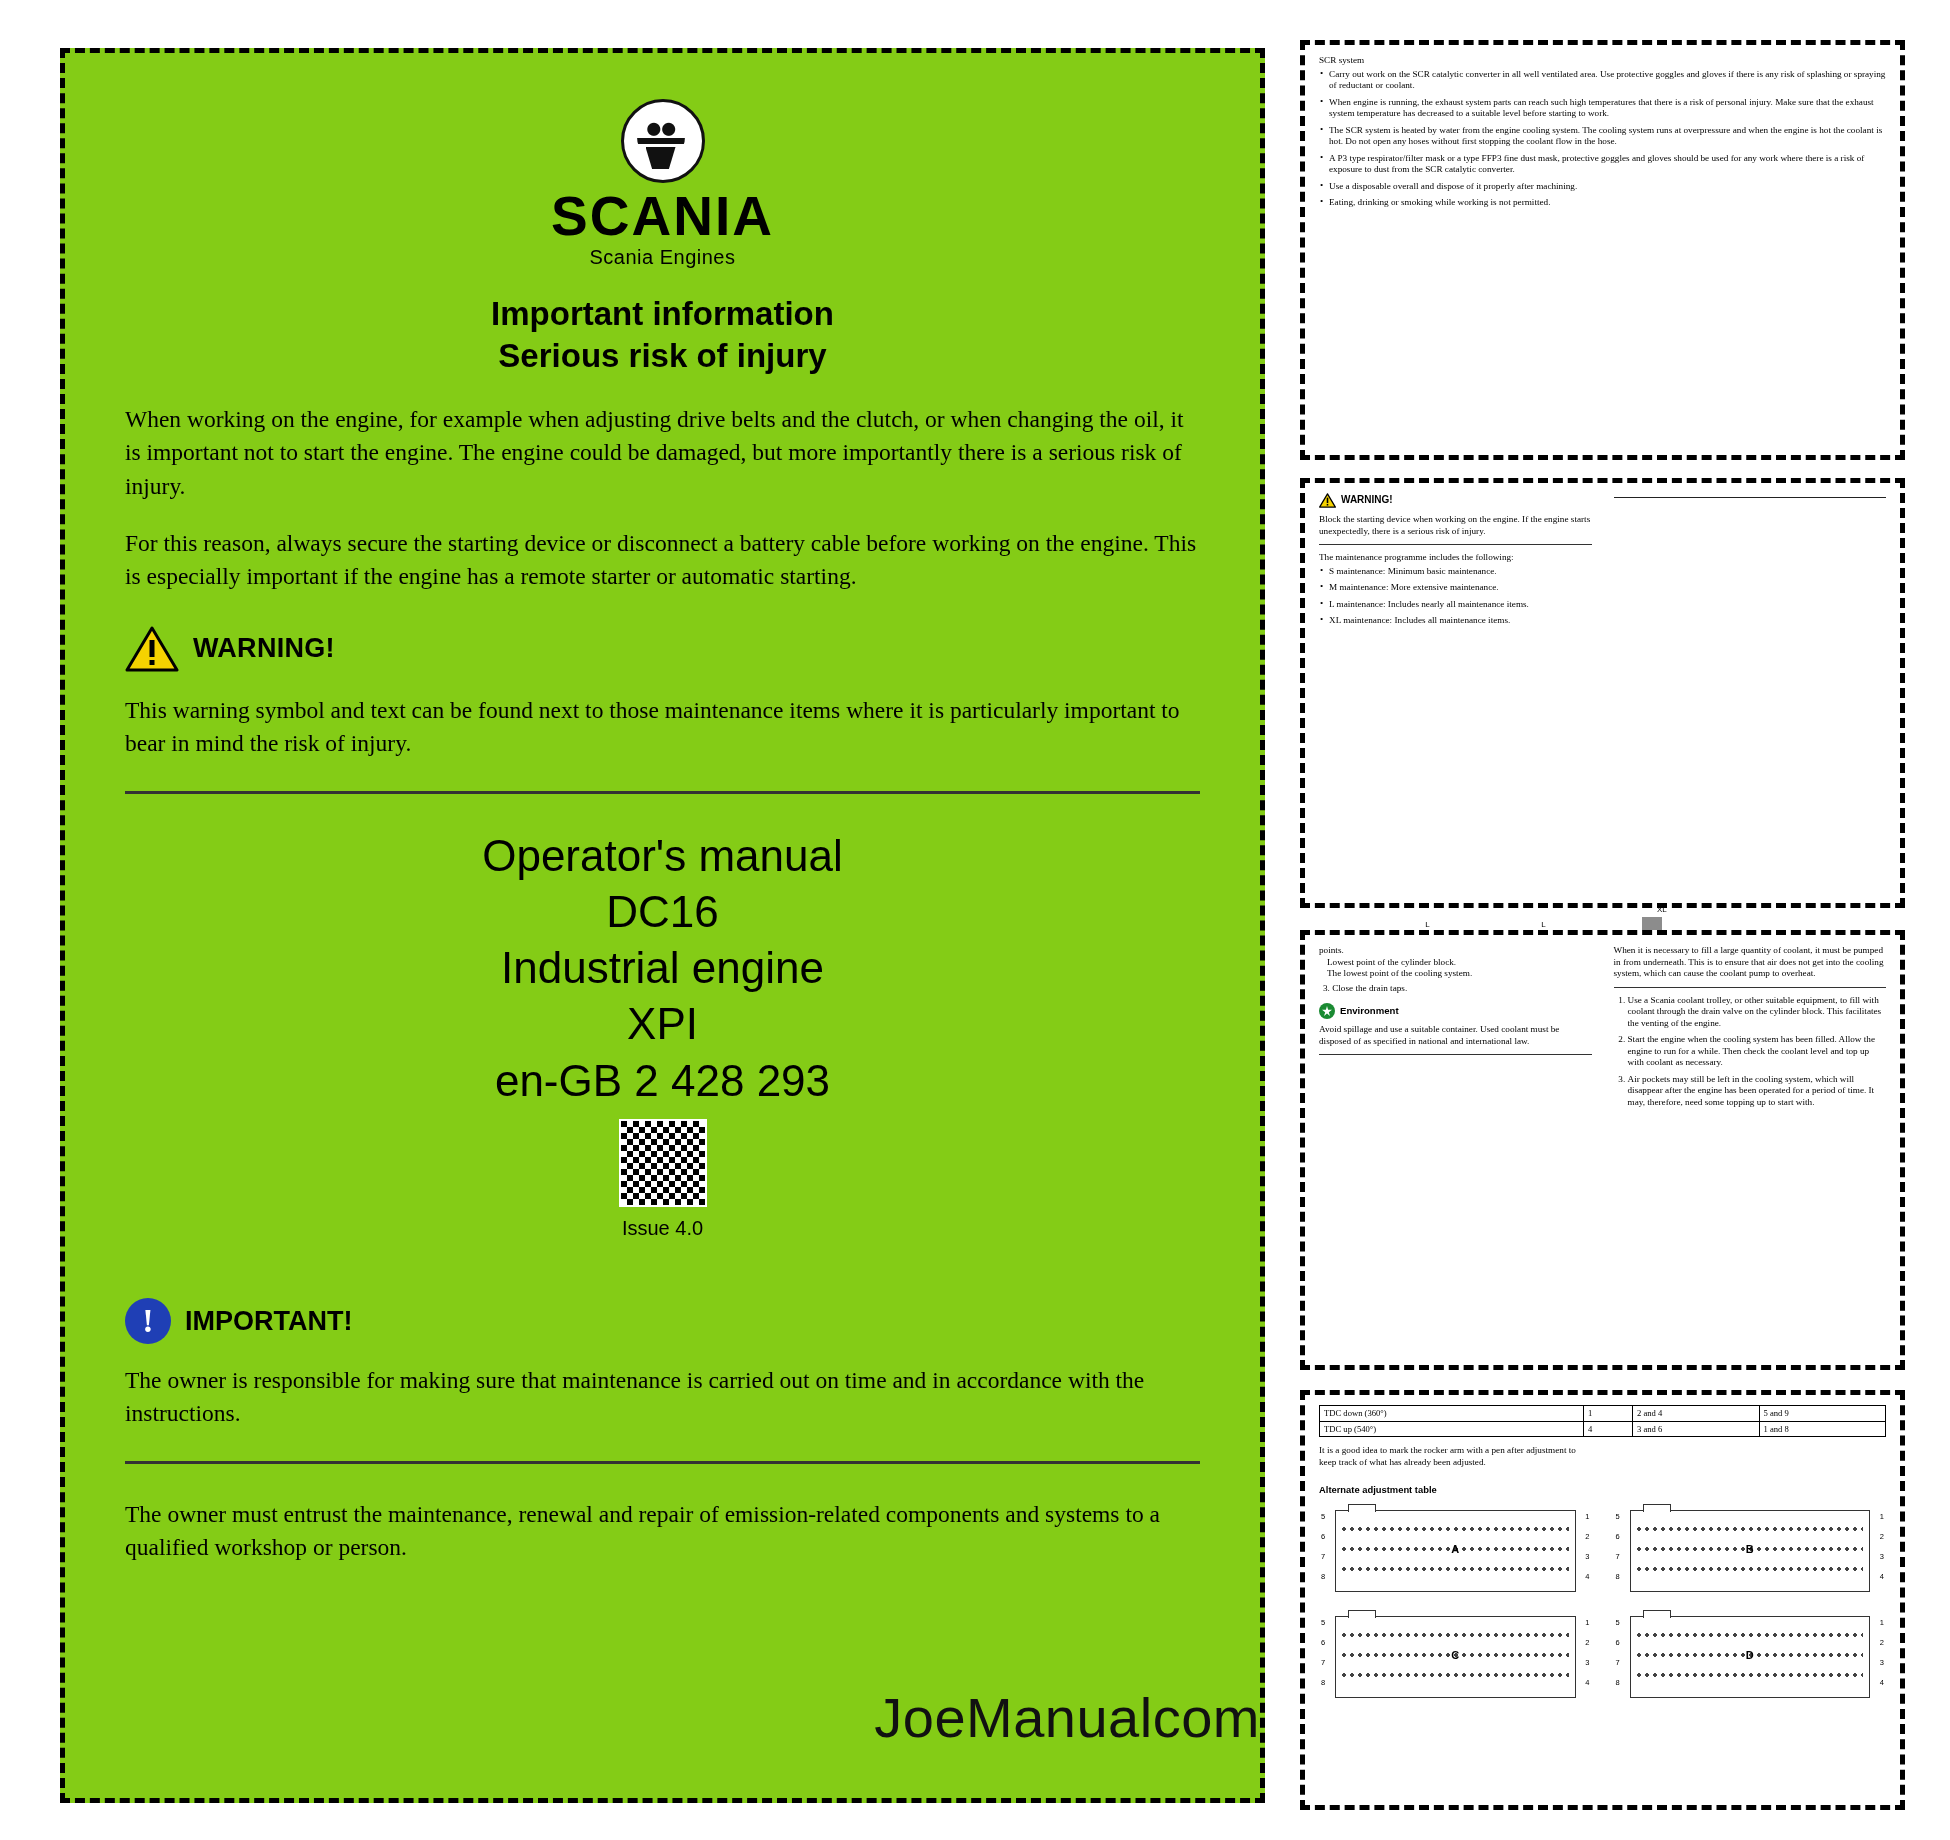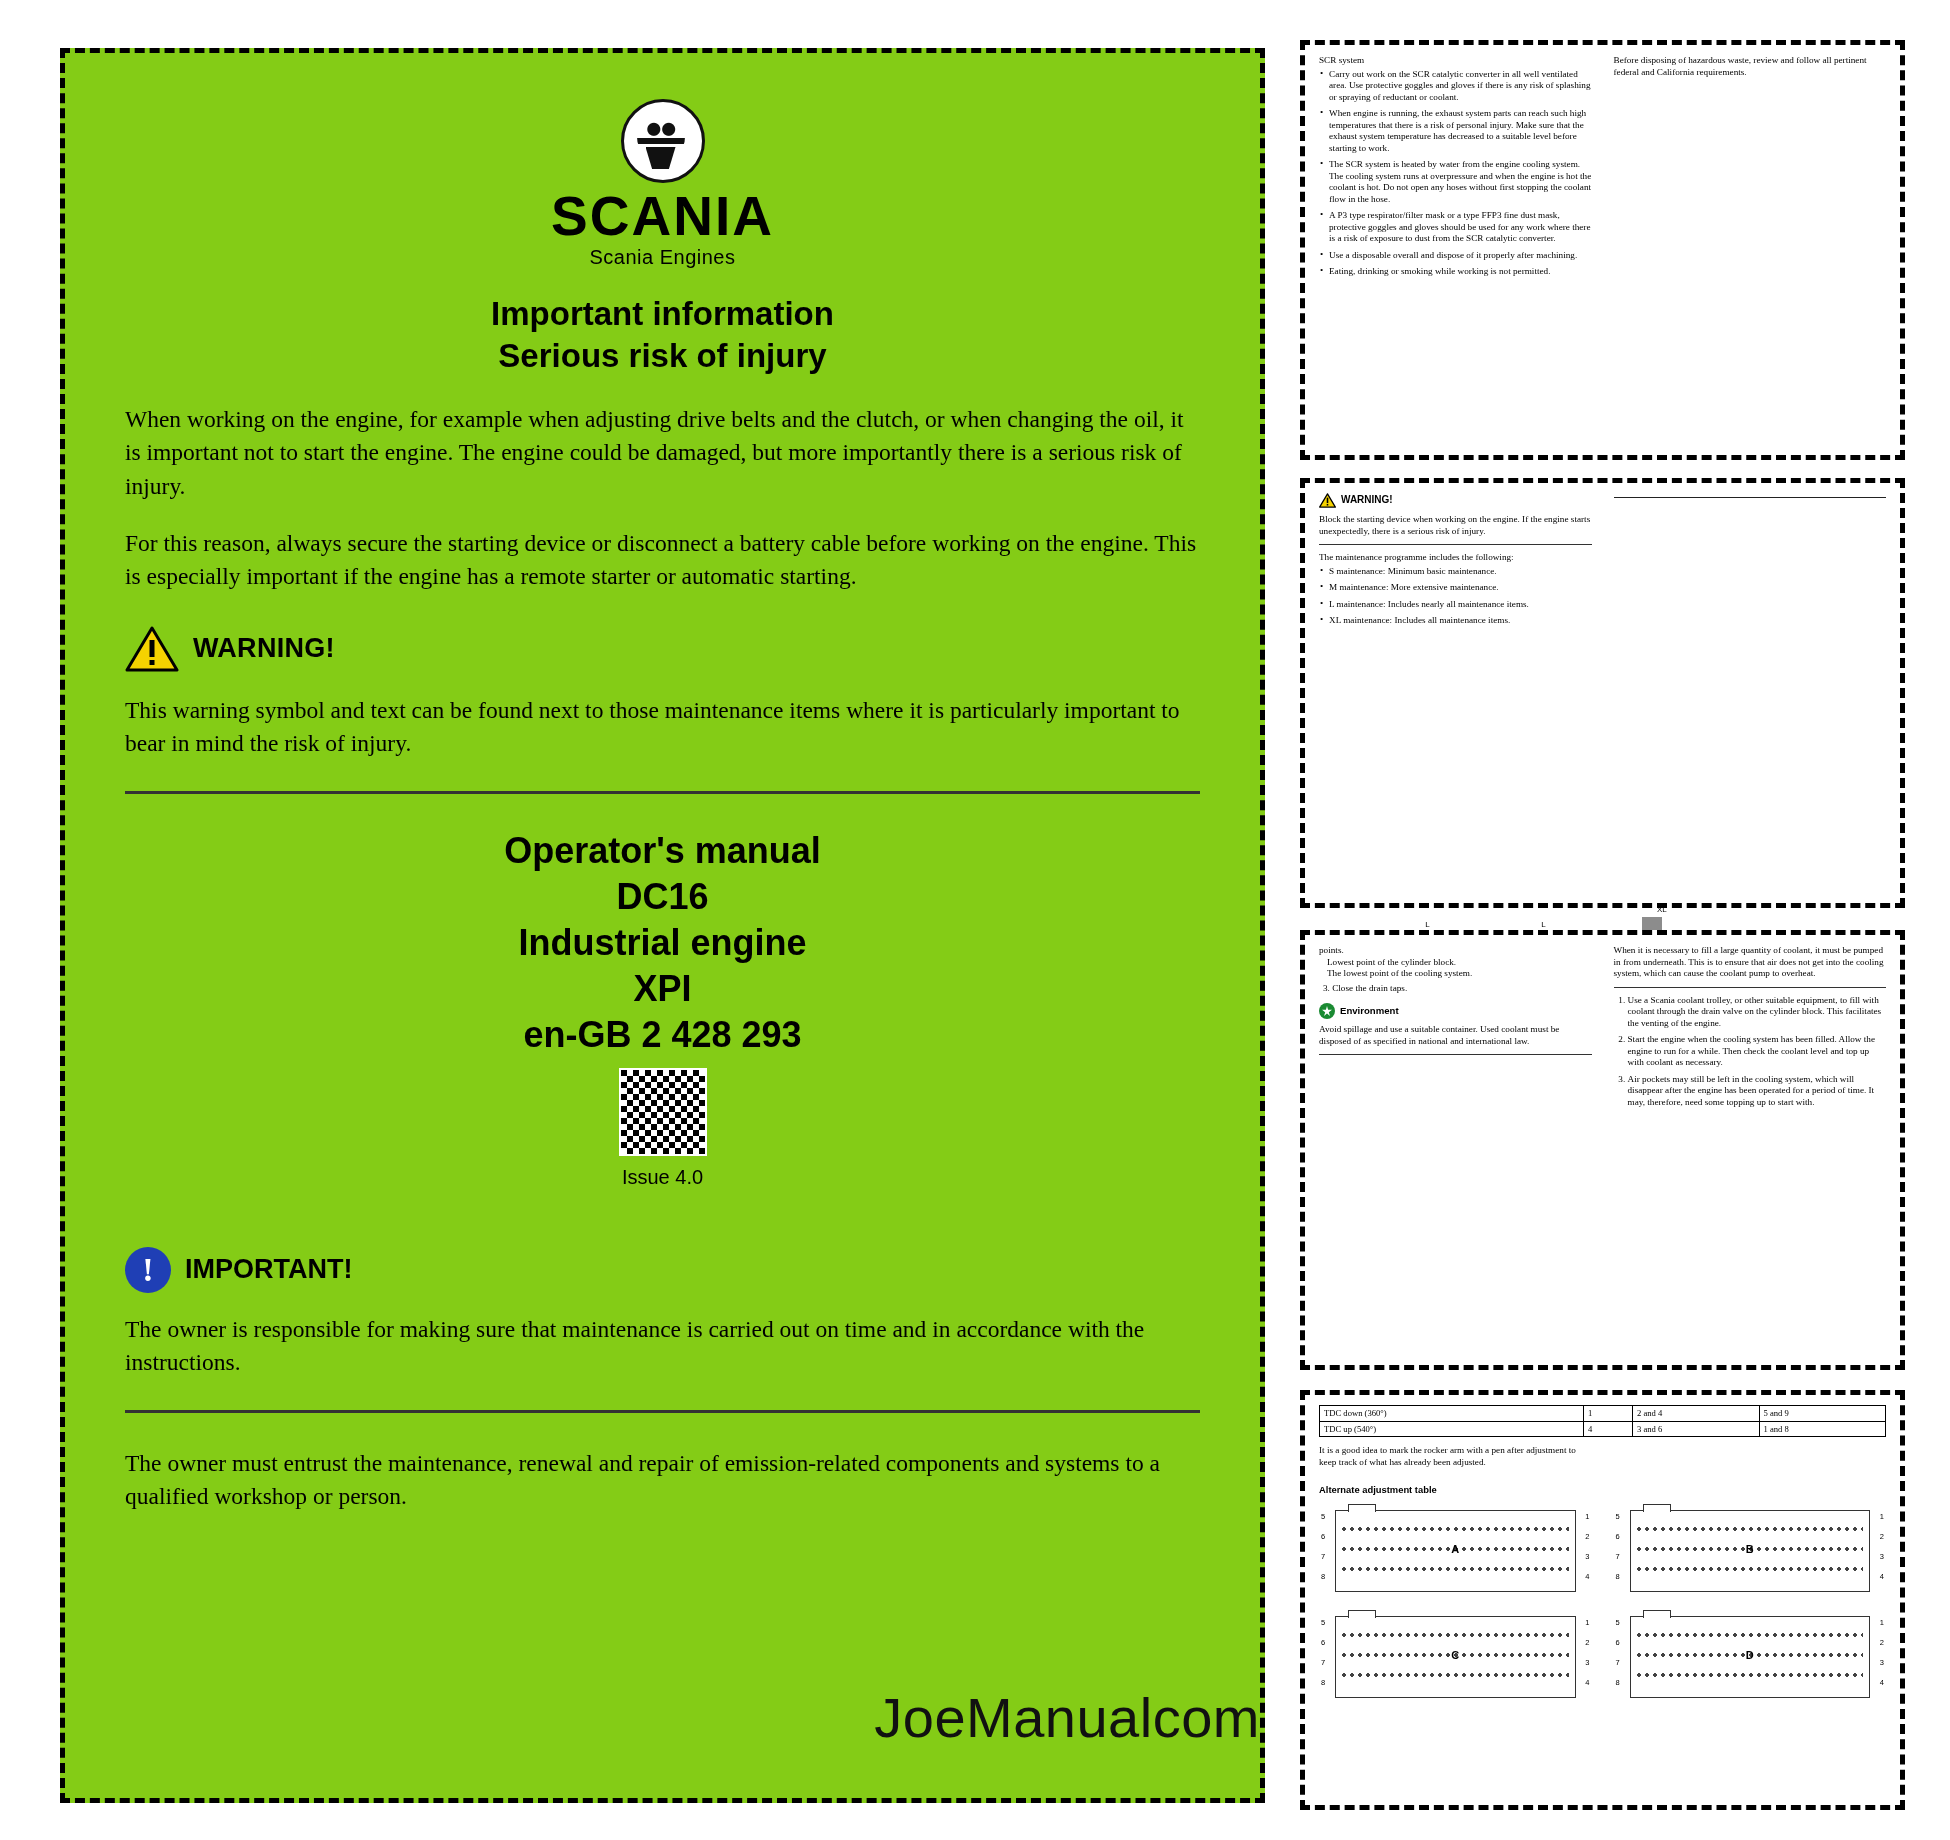--- a/index.html
+++ b/index.html
@@ -133,22 +133,22 @@
   .rule {
     border: 0;
     border-top: 3px solid #333;
     margin: 30px 0 34px 0;
   }
 
   .manual-block {
     text-align: center;
   }
   .manual-block .ln {
-    font-size: 36px;
-    font-weight: bold;
+    font-size: 44px;
+    font-weight: normal;
     line-height: 1.28;
   }
   .qr {
     width: 84px;
     height: 84px;
     margin: 10px auto 4px auto;
     background-color: #fff;
     background-image:
       repeating-linear-gradient(90deg, #000 0 6px, #fff 6px 12px),
       repeating-linear-gradient(0deg, #000 0 6px, #fff 6px 12px);
@@ -434,23 +434,20 @@
         <div class="col">
           <div>SCR system</div>
           <ul class="bul">
             <li>Carry out work on the SCR catalytic converter in all well ventilated area. Use protective goggles and gloves if there is any risk of splashing or spraying of reductant or coolant.</li>
             <li>When engine is running, the exhaust system parts can reach such high temperatures that there is a risk of personal injury. Make sure that the exhaust system temperature has decreased to a suitable level before starting to work.</li>
             <li>The SCR system is heated by water from the engine cooling system. The cooling system runs at overpressure and when the engine is hot the coolant is hot. Do not open any hoses without first stopping the coolant flow in the hose.</li>
             <li>A P3 type respirator/filter mask or a type FFP3 fine dust mask, protective goggles and gloves should be used for any work where there is a risk of exposure to dust from the SCR catalytic converter.</li>
             <li>Use a disposable overall and dispose of it properly after machining.</li>
             <li>Eating, drinking or smoking while working is not permitted.</li>
           </ul>
-        </div>
-        <div class="col">
-          <div>Before disposing of hazardous waste, review and follow all pertinent federal and California requirements.</div>
         </div>
       </div>
     </div>
   </div>
 
   <div class="thumb" id="thumb-2">
     <div class="thumb-inner">
       <div class="cols2">
         <div class="col">
           <div class="mini-warn">

